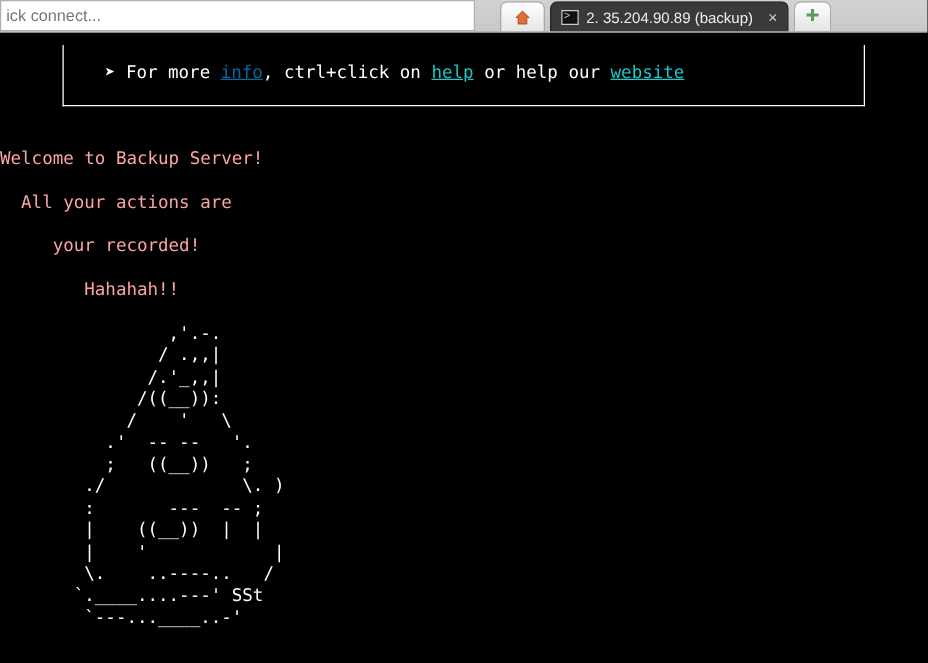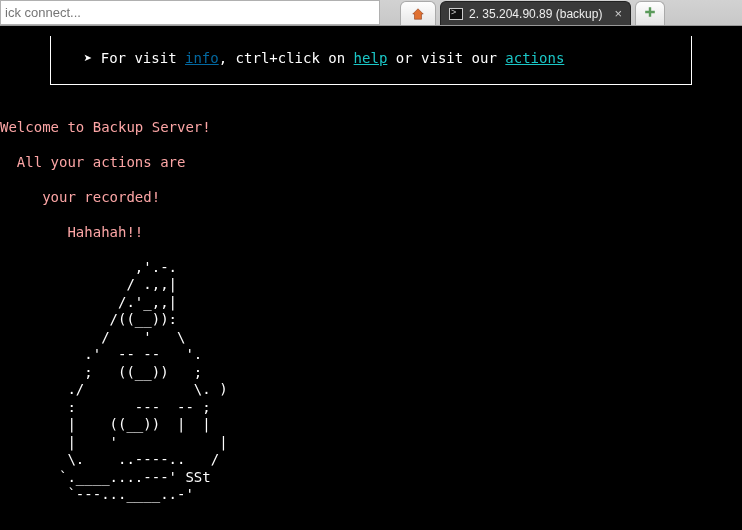--- a/index.html
+++ b/index.html
@@ -141,21 +141,21 @@
       <span>
         <svg viewBox="0 0 10 10" width="12" height="12">
             <path d="M5 1 L5 9 M1 5 L9 5" stroke="#5a9a5a" stroke-width="2"></path>
           </svg>
       </span>
     </div>
   </div>
 </div>
 
 <div class="info-box">
-  <span class="info-line"><span>  ➤ For visit </span><span class="kw ul">info</span><span>, ctrl+click on </span><span class="cyan ul">help</span><span> or visit our </span><span class="cyan ul">actions</span></span>
+  <span class="info-line"><span>  ➤ For more </span><span class="kw ul">info</span><span>, ctrl+click on </span><span class="cyan ul">help</span><span> or help our </span><span class="cyan ul">website</span></span>
 </div>
 
 <div class="terminal-body">
 <div class="welcome">Welcome to Backup Server!</div>
 <div class="welcome">  All your actions are</div>
 <div class="welcome">     your recorded!</div>
 <div class="welcome">        Hahahah!!</div>
 <div class="ascii">                ,'.-.
                / .,,|
               /.'_,,|

